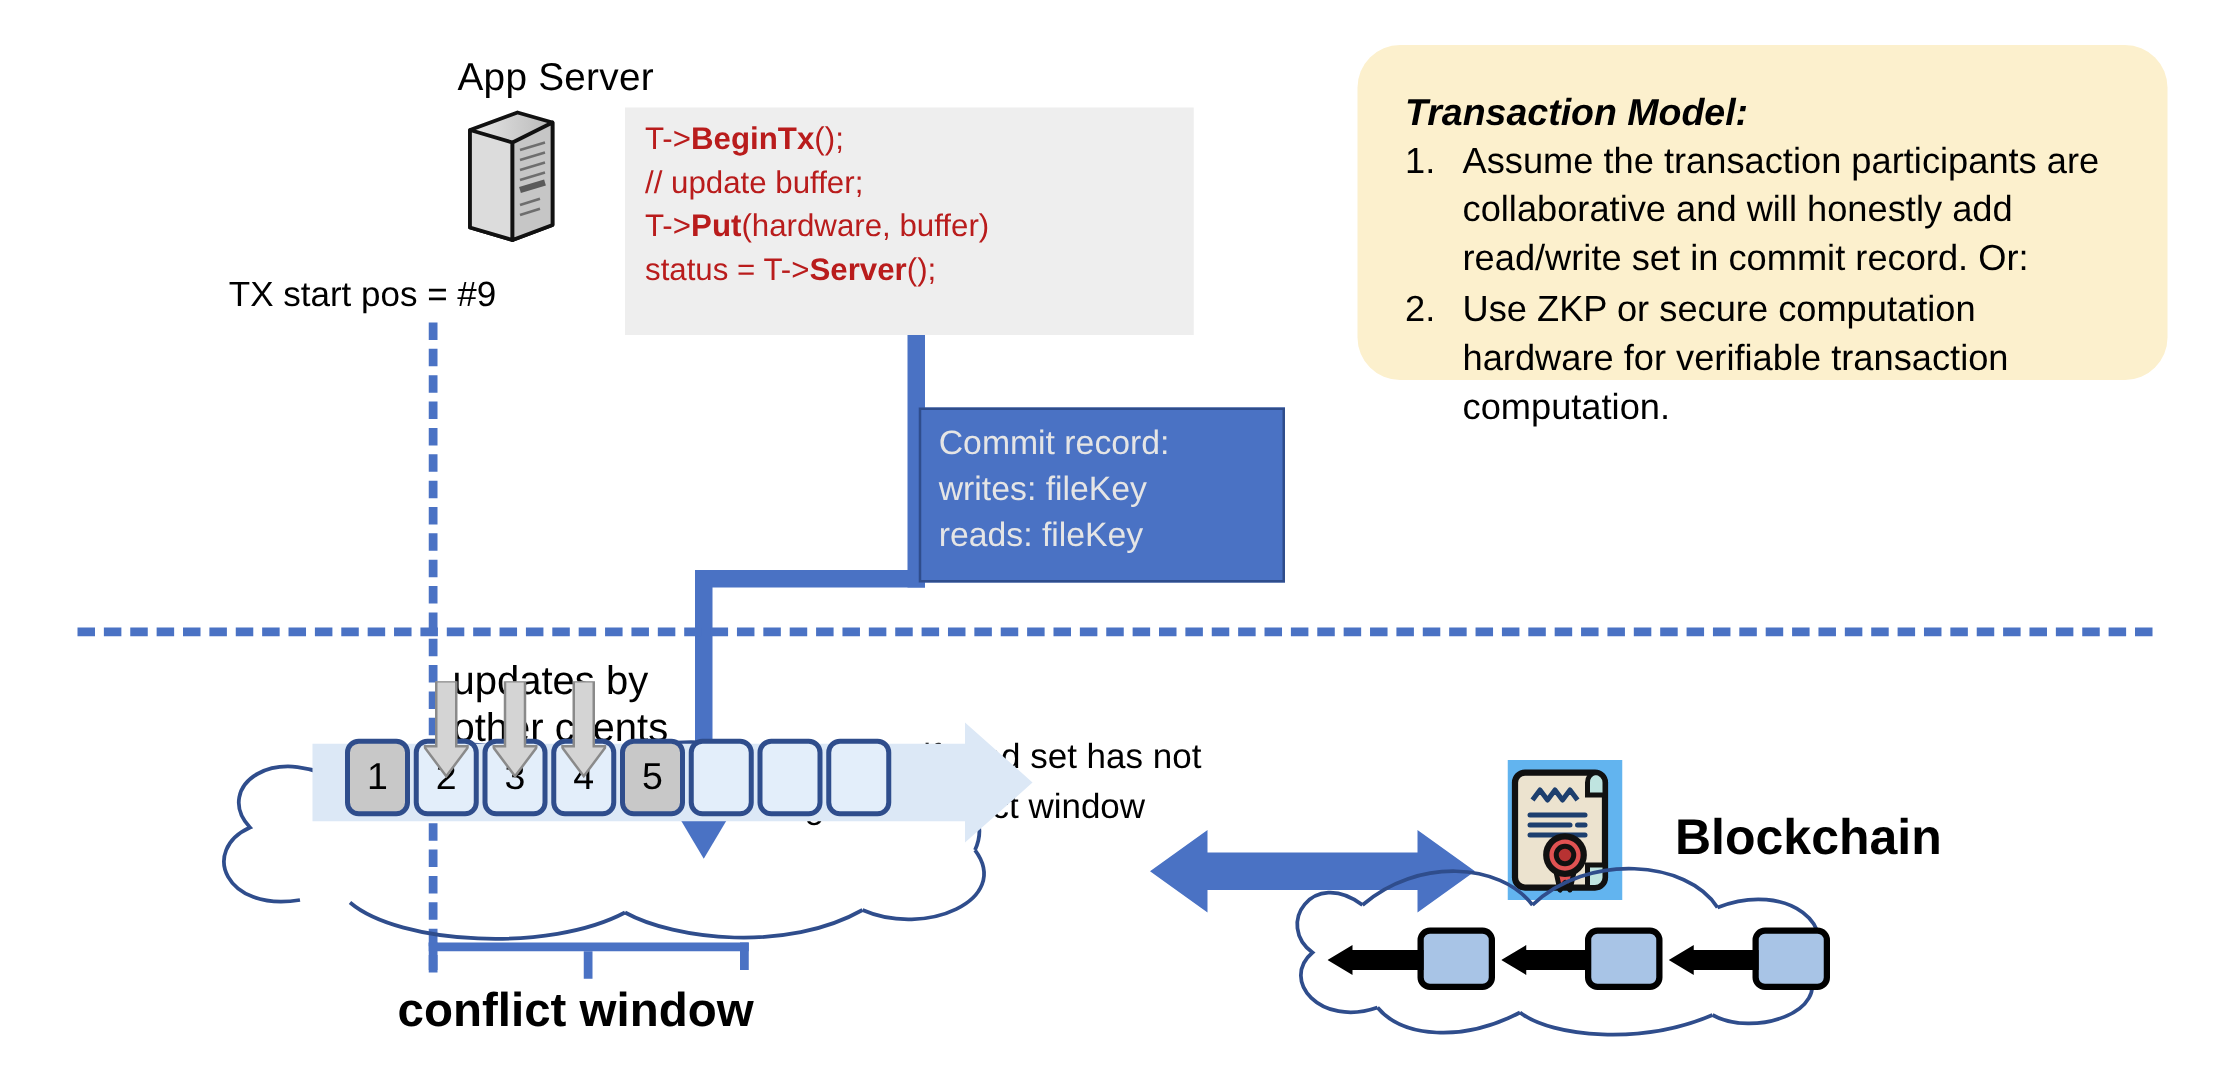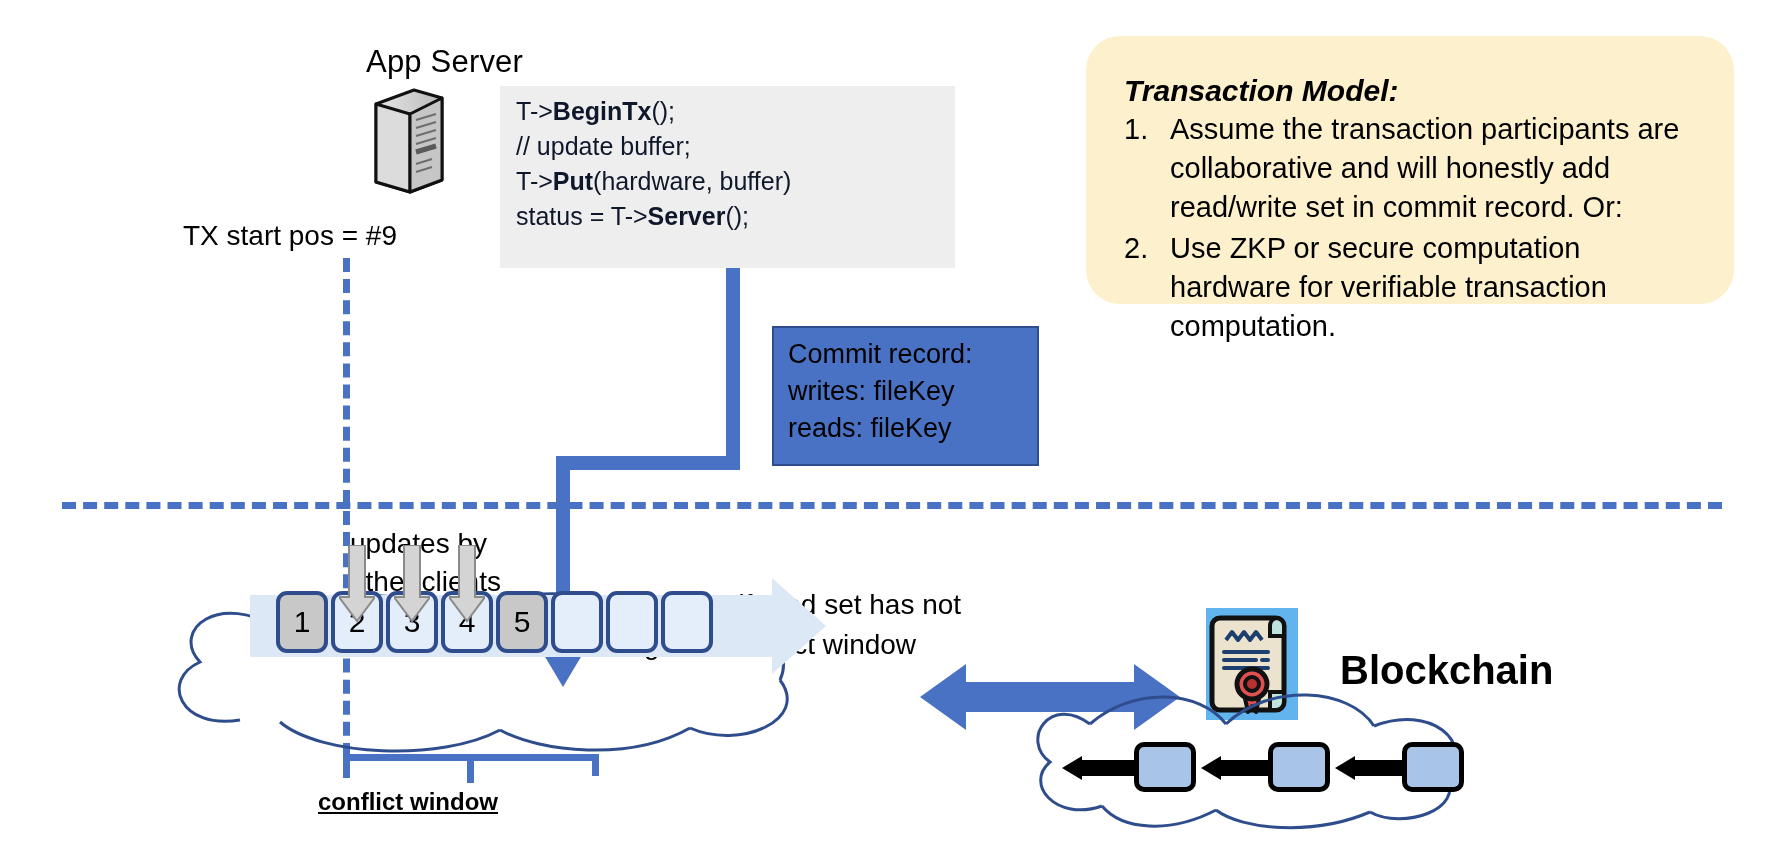--- a/index.html
+++ b/index.html
@@ -31,21 +31,21 @@
     left: 500px; top: 86px;
     width: 455px; height: 182px;
     background: #eeeeee;
     padding: 8px 0 0 16px;
     box-sizing: border-box;
   }
   #code-block .line {
     font-size: 25px;
     line-height: 35px;
     white-space: nowrap;
-    color: #0f172a;
+    color: #b91c1c;
   }
   #code-block .b { font-weight: bold; }
 
   
   #tx-start-label {
     left: 183px; top: 220px;
     font-size: 28px;
     white-space: nowrap;
   }
 
@@ -75,27 +75,27 @@
     display: flex;
     font-size: 29px;
     line-height: 39px;
     margin-top: 2px;
   }
   #transaction-model-box .tm-num { width: 46px; flex: 0 0 46px; }
   #transaction-model-box .tm-text { flex: 1 1 auto; }
 
   
   #commit-record-box {
-    left: 772px; top: 326px;
-    width: 267px; height: 140px;
+    left: 735px; top: 326px;
+    width: 293px; height: 140px;
     background: #4a72c4;
     border: 2px solid #2f4d8c;
     box-sizing: border-box;
     padding: 8px 0 0 14px;
-    color: #000000;
+    color: #e5e5e5;
   }
   #commit-record-box .line {
     font-size: 27px; line-height: 37px; white-space: nowrap;
   }
 
   
   #commit-connector-vert-a {
     left: 726px; top: 268px;
     width: 14px; height: 202px;
     background: #4a72c4;
@@ -121,22 +121,23 @@
   
   #section-divider {
     left: 62px; top: 502px;
     width: 1660px; height: 0;
     border-top: 7px dashed #4a72c4;
   }
 
   
   #updates-label {
     left: 350px; top: 525px;
-    font-size: 28px; line-height: 38px;
-    white-space: nowrap;
+    font-size: 32px; line-height: 38px;
+    white-space: nowrap;
+    padding-left: 12px;
   }
 
   
   #tx-commit-label {
     left: 583px; top: 585px;
     font-size: 28px; line-height: 40px;
     white-space: nowrap;
   }
 
   
@@ -181,23 +182,22 @@
     border-right: 7px solid #4a72c4;
     box-sizing: border-box;
   }
   #conflict-brace-tick {
     left: 467px; top: 761px;
     width: 7px; height: 22px;
     background: #4a72c4;
   }
   #conflict-window-label {
     left: 318px; top: 788px;
-    font-size: 24px; font-weight: bold;
-    white-space: nowrap;
-    text-decoration: underline;
+    font-size: 38px; font-weight: bold;
+    white-space: nowrap;
   }
 
   
   #double-arrow { left: 920px; top: 660px; width: 260px; height: 74px; }
 
   
   #contract-icon { left: 1206px; top: 608px; width: 92px; height: 112px; }
 
   
   #blockchain-label {

